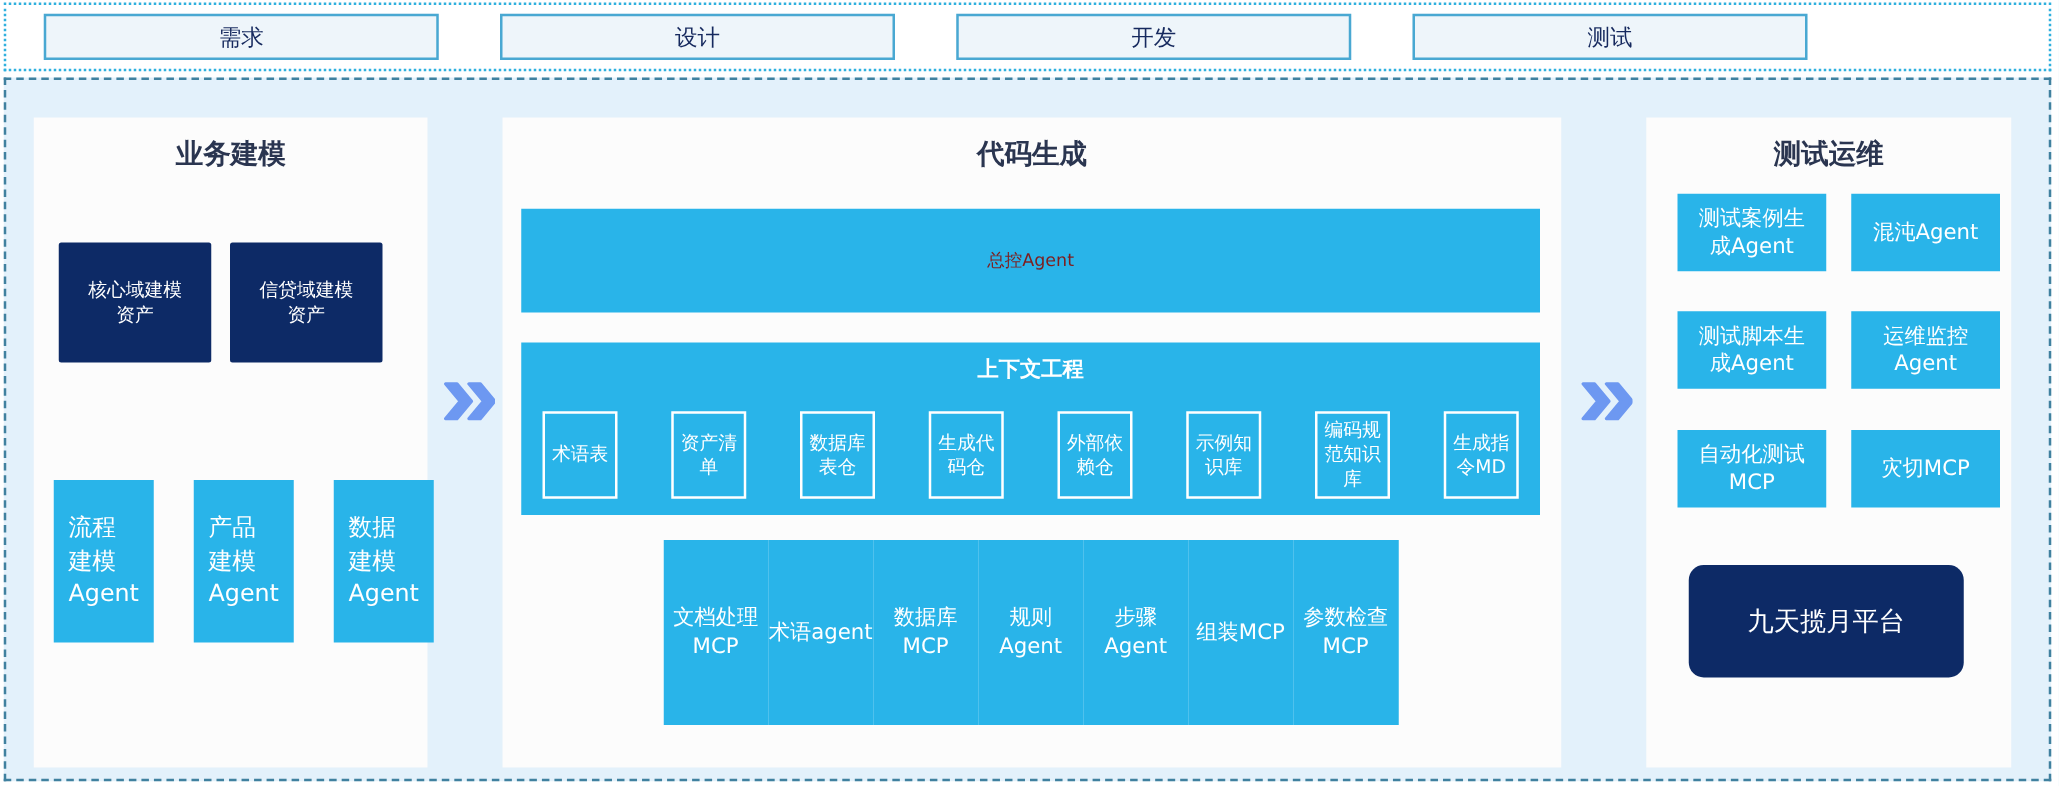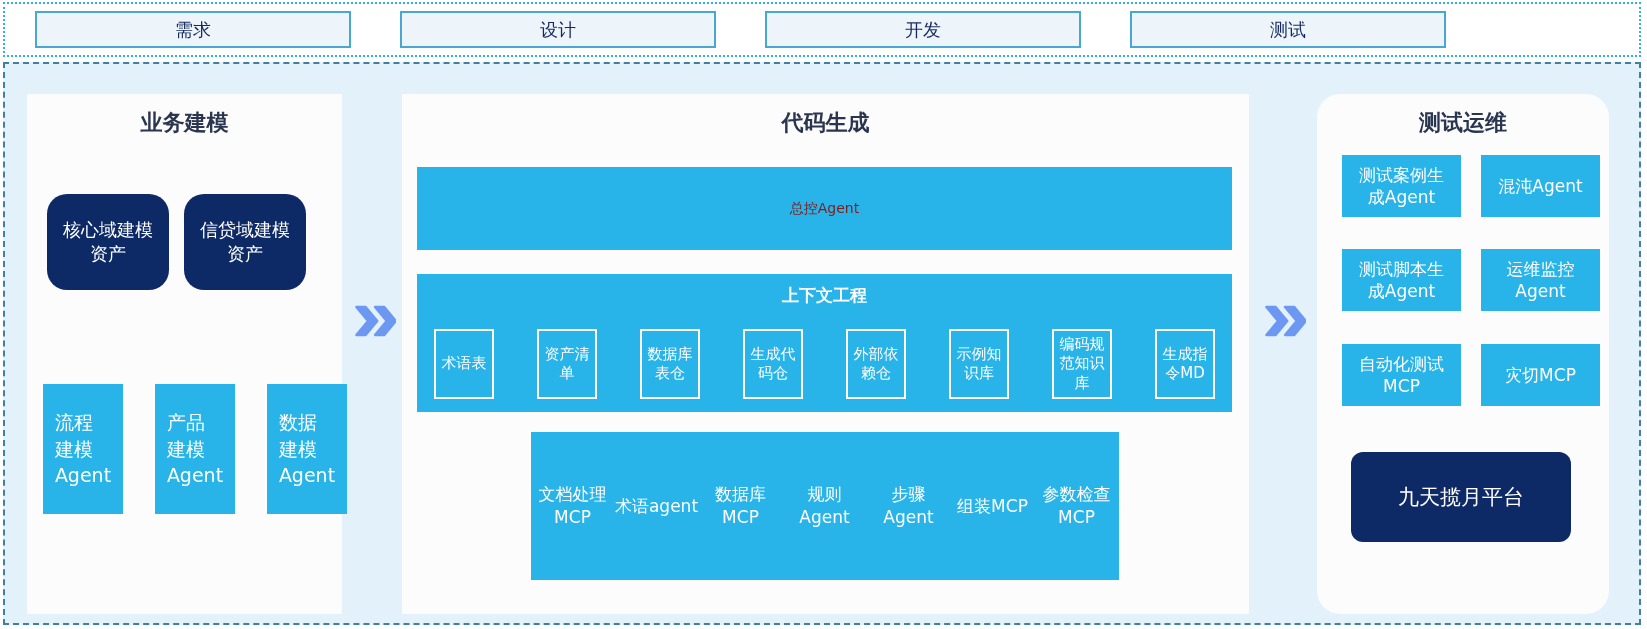--- a/index.html
+++ b/index.html
@@ -39,32 +39,32 @@
     position:absolute; top:30px; height:520px;
     background:var(--panel_bg,#fcfcfc);
   }
   .panel-title {
     text-align:center; margin:0; padding-top:14px;
     font-size:22px; font-weight:bold;
     color:var(--title_text,#2a3550);
   }
   .left-panel  { left:22px;   width:315px; }
   .mid-panel   { left:397px;  width:847px; }
-  .right-panel { left:1312px; width:292px;border-radius:23px; }
+  .right-panel { left:1312px; width:292px; }
 
   .chevron { position:absolute; top:240px; width:42px; height:34px; color:var(--arrow,#6d98f1); }
   .chevron-1 { left:349px; }
   .chevron-2 { left:1259px; }
   .chevron svg { width:100%; height:100%; display:block; }
 
   
   .assets-row { position:absolute; top:100px; left:20px; display:flex; gap:15px; }
   .asset-box {
-    width:122px; height:96px; border-radius:20px;
-    background:var(--navy,#0d2a66); color:#fff; font-size:18px;
+    width:122px; height:96px; border-radius:2px;
+    background:var(--navy,#0d2a66); color:#fff; font-size:15px;
     text-align:center; white-space:pre-line; line-height:1.35;
   }
   .agents-row { position:absolute; top:290px; left:16px; display:flex; gap:32px; }
   .agent-box {
     width:80px; height:130px;
     background:var(--cyan,#29b4e9); color:#fff; font-size:19px;
     text-align:left; white-space:pre-line; line-height:1.4;
   }
 
   

